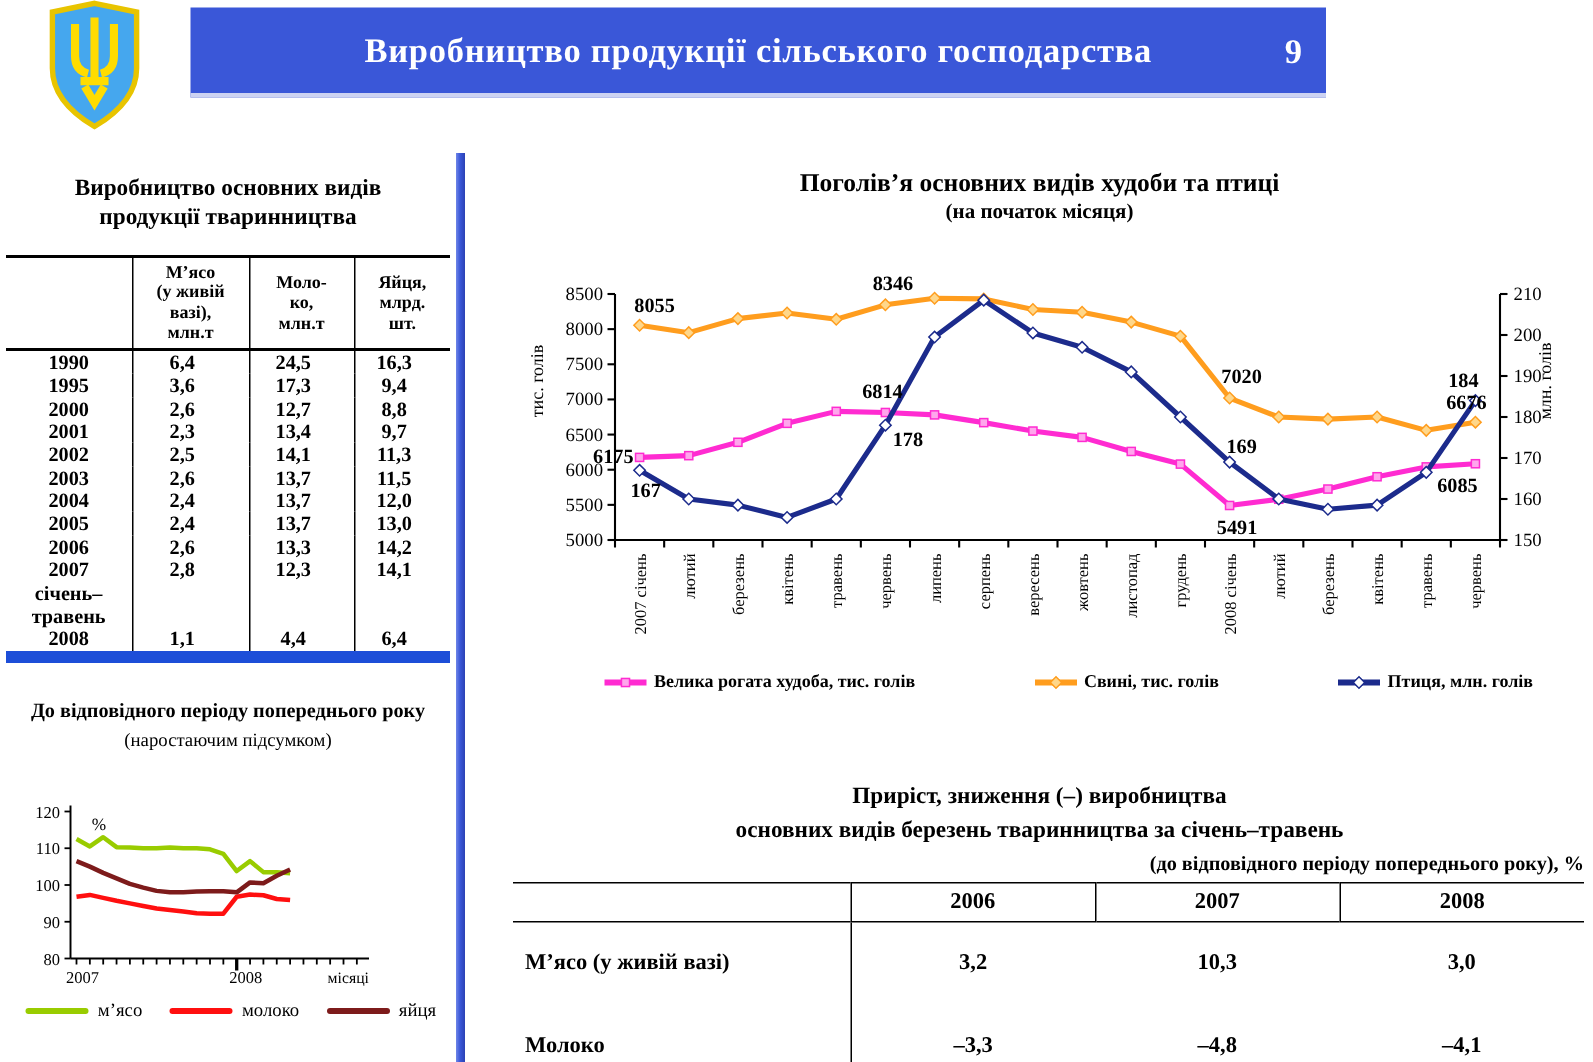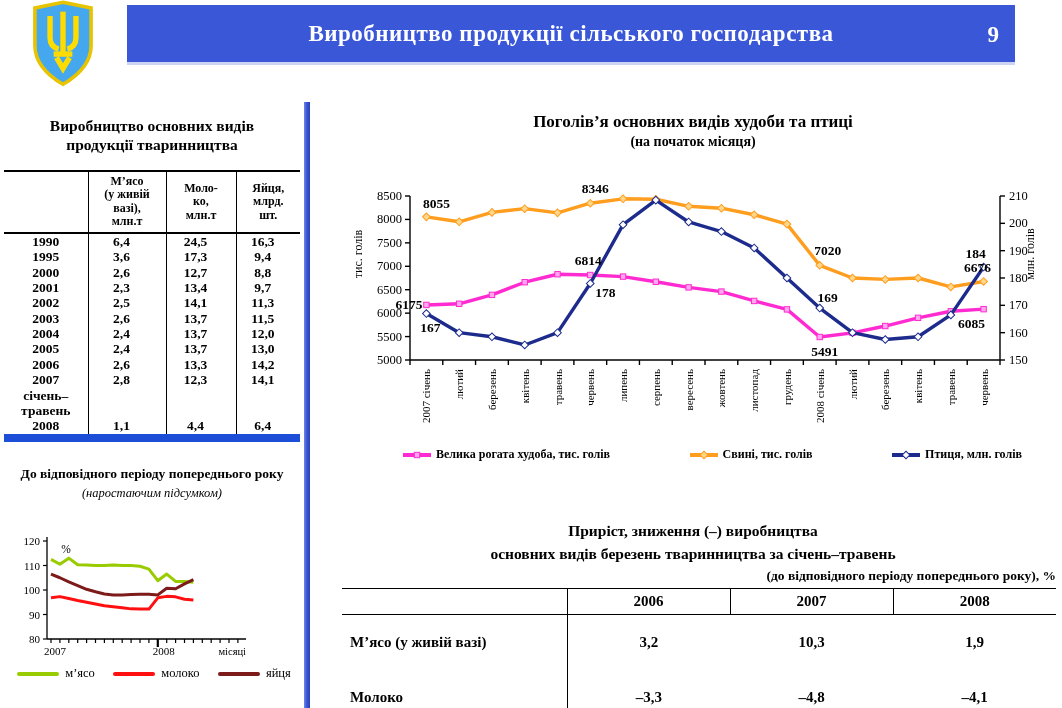--- a/index.html
+++ b/index.html
@@ -1,19 +1,19 @@
 <!DOCTYPE html>
 <html><head>
 <meta charset="utf-8">
 <style>
   html,body{margin:0;padding:0;background:#fff;}
   .page{position:relative;width:1062px;height:708px;background:#fff;overflow:hidden;
         font-family:"Liberation Serif",serif;color:#000;}
   
-  .banner{position:absolute;left:127px;top:5px;width:888px;height:57px;background:#3A57D8;
+  .banner{position:absolute;left:127px;top:5px;width:757px;height:57px;background:#3A57D8;
           border-bottom:3px solid #CDD3F2;display:flex;align-items:center;justify-content:center;}
   .banner-title{color:#fff;font-size:23px;font-weight:bold;letter-spacing:.5px;}
   .page-num{position:absolute;right:16px;top:17px;color:#fff;font-size:23px;font-weight:bold;}
   .logo{position:absolute;left:27px;top:0px;width:72px;height:88px;}
   
   .divider{position:absolute;left:304px;top:102px;width:6px;height:606px;
            background:linear-gradient(90deg,#6F86E8,#3A57D8 45%,#2B41B4);}
   
   .lp-title{position:absolute;left:4px;top:116px;width:296px;text-align:center;
             font-size:15.5px;font-weight:bold;line-height:1.25;white-space:pre-line;}
@@ -25,21 +25,21 @@
   .ltable thead tr{border-top:2px solid #000;border-bottom:2px solid #000;}
   .ltable tbody{border-bottom:8px solid #1d4ed8;}
   .ltable th{font-size:12px;line-height:1.12;text-align:center;white-space:pre-line;
              padding:3px 1px;vertical-align:middle;}
   .ltable th:not(:first-child),.ltable td:not(:first-child){border-left:1.3px solid #000;}
   .ltable td{font-size:13.5px;line-height:1.14;padding:0 2px;}
   .ltable td:first-child{text-align:center;white-space:pre-line;}
   .ltable td:not(:first-child){text-align:center;padding-right:13px;vertical-align:bottom;}
   .lp-sub1{position:absolute;left:4px;top:466px;width:296px;text-align:center;
            font-size:13.5px;font-weight:bold;}
-  .lp-sub2{position:absolute;left:4px;top:486px;width:296px;text-align:center;font-size:12.5px;font-style:italic;}
+  .lp-sub2{position:absolute;left:4px;top:486px;width:296px;text-align:center;font-size:12.5px;}
   .schart{position:absolute;left:8px;top:508px;}
   .slegend{position:absolute;left:8px;top:666px;width:292px;display:flex;
            justify-content:space-around;align-items:center;}
   .slegend-item{display:flex;align-items:center;gap:6px;font-size:12.5px;}
   .sswatch{width:42px;height:4px;border-radius:2px;}
   
   .rp-title{position:absolute;left:330px;top:112px;width:726px;text-align:center;
             font-size:17px;font-weight:bold;}
   .rp-sub{position:absolute;left:330px;top:134px;width:726px;text-align:center;
           font-size:14px;font-weight:bold;}
@@ -445,21 +445,21 @@
             <th>2006</th>
             <th>2007</th>
             <th>2008</th>
           </tr>
         </thead>
       <tbody>
           <tr>
             <td>М’ясо (у живій вазі)</td>
             <td>3,2</td>
             <td>10,3</td>
-            <td>1,9</td>
+            <td>3,0</td>
           </tr>
           <tr>
             <td>Молоко</td>
             <td>–3,3</td>
             <td>–4,8</td>
             <td>–4,1</td>
           </tr>
           <tr>
             <td>Яйця</td>
             <td>9,7</td>

